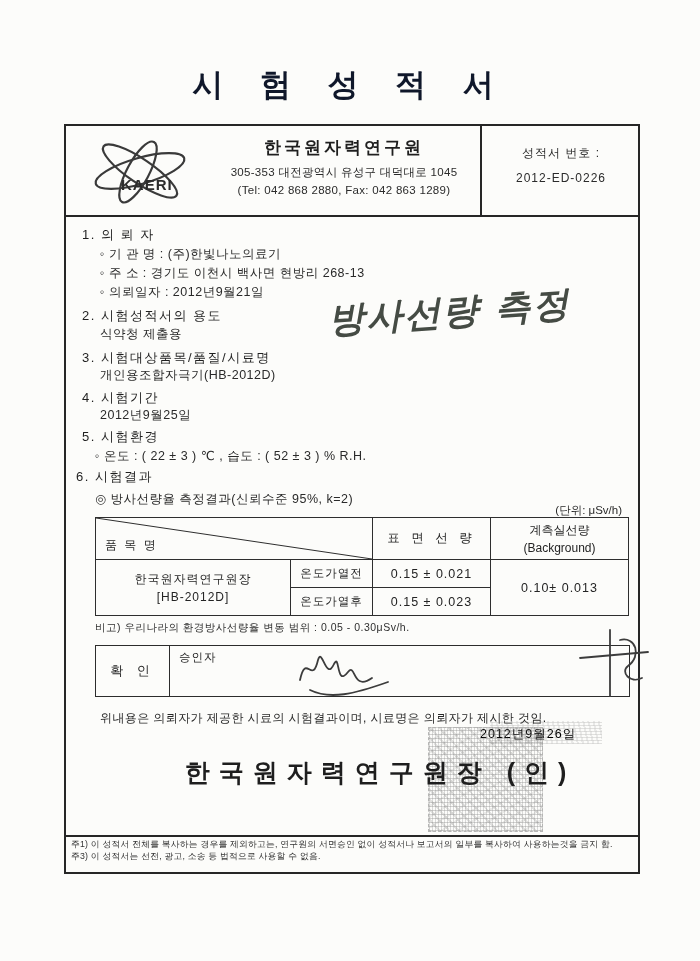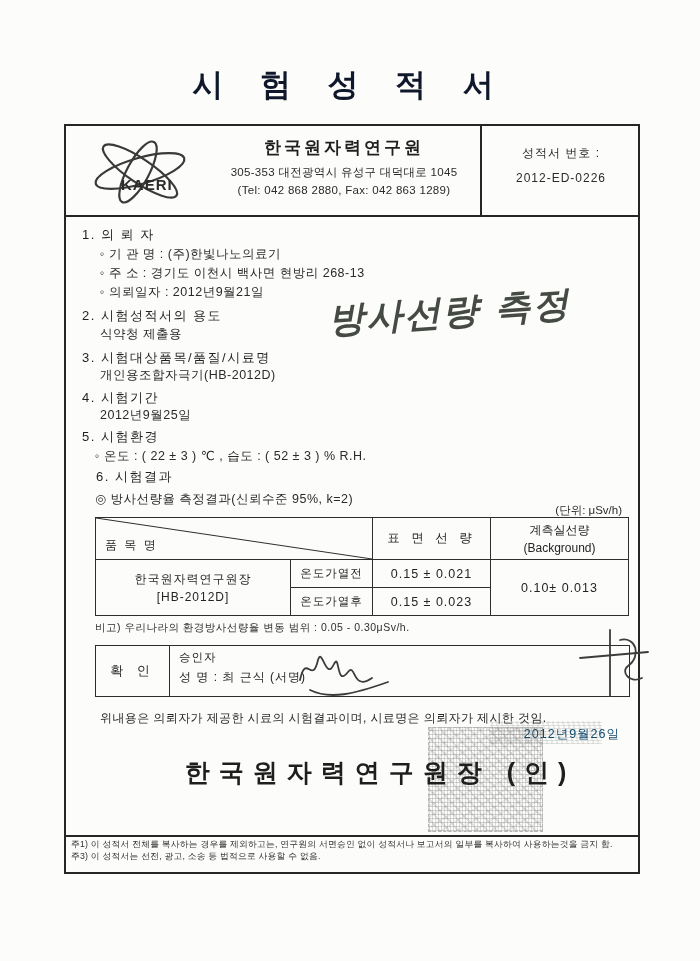--- a/index.html
+++ b/index.html
@@ -39,21 +39,21 @@
   .val{font-size:12.5px;letter-spacing:1px;}
   .item-name{font-size:12px;line-height:1.5;letter-spacing:1px;}
   .tbl-note{font-size:10.5px;letter-spacing:0.5px;color:#2e2e2e;}
   .sign-box{display:flex;border:1.5px solid #2c2c2c;}
   .sign-cell{border-right:1.5px solid #2c2c2c;box-sizing:border-box;}
   .sign-cell:last-child{border-right:none;}
   .sign-confirm{display:flex;align-items:center;justify-content:center;font-size:13px;letter-spacing:5px;}
   .sign-role{font-size:11.5px;letter-spacing:1px;padding:4px 0 2px 9px;}
   .sign-name{font-size:12px;letter-spacing:1px;padding:2px 0 0 9px;}
   .statement{font-size:12px;letter-spacing:0.4px;color:#272727;}
-  .date-line{font-size:12.5px;letter-spacing:1px;text-align:right;color:#0c4a6e;}
+  .date-line{font-size:12.5px;letter-spacing:1px;text-align:left;color:#000000;}
   .issuer{font-size:25px;font-weight:bold;letter-spacing:9px;text-align:center;color:#1e1e1e;white-space:nowrap;}
   .seal{
     border:1px dashed #8a8a8a;opacity:0.62;
     background-image:
       repeating-linear-gradient(0deg, rgba(70,70,70,.38) 0 1px, transparent 1px 4px),
       repeating-linear-gradient(90deg, rgba(70,70,70,.30) 0 1px, transparent 1px 3px),
       repeating-linear-gradient(47deg, rgba(100,100,100,.28) 0 2px, transparent 2px 7px),
       repeating-linear-gradient(-33deg, rgba(120,120,120,.22) 0 2px, transparent 2px 9px);
   }
   .smudge{
@@ -107,21 +107,21 @@
 
 <div class="abs sec-title" style="left:82px;top:349px;">3. 시험대상품목/품질/시료명</div>
 <div class="abs sec-item" style="left:100px;top:367px;">개인용조합자극기(HB-2012D)</div>
 
 <div class="abs sec-title" style="left:82px;top:389px;">4. 시험기간</div>
 <div class="abs sec-item" style="left:100px;top:407px;">2012년9월25일</div>
 
 <div class="abs sec-title" style="left:82px;top:428px;">5. 시험환경</div>
 <div class="abs sec-item" style="left:95px;top:448px;">◦ 온도 : ( 22 ± 3 ) ℃ ,    습도 : ( 52 ± 3 ) % R.H.</div>
 
-<div class="abs sec-title" style="left:96px;top:468px;text-align:right;">6. 시험결과</div>
+<div class="abs sec-title" style="left:76px;top:468px;text-align:right;">6. 시험결과</div>
 <div class="abs sec-item" style="left:95px;top:491px;">◎ 방사선량율 측정결과(신뢰수준 95%, k=2)</div>
 <div class="abs unit-note" style="left:480px;top:503px;width:142px;">(단위: μSv/h)</div>
 
 <table class="results abs" style="left:95px;top:517px;width:533px;">
   <colgroup>
       <col style="width:195px">
       <col style="width:82px">
       <col style="width:118px">
       <col style="width:138px">
     </colgroup>
@@ -154,21 +154,20 @@
   </tr>
 </tbody>
   </table>
 
 <div class="abs tbl-note" style="left:95px;top:621px;">비고) 우리나라의 환경방사선량율 변동 범위 : 0.05 - 0.30μSv/h.</div>
 
 <div class="abs sign-box" style="left:95px;top:645px;width:533px;height:50px;">
   <div class="sign-cell sign-confirm" style="width:74px;">확   인</div>
   <div class="sign-cell" style="flex:1;">
     <div class="sign-role">승인자</div>
-    <div class="sign-name">성 명 :    최 근식 (서명)</div>
   </div>
 </div>
 
 <svg class="abs sig" style="left:292px;top:640px;" width="100" height="62" viewBox="0 0 100 62">
   <path d="M8 40 C14 12, 20 46, 26 20 C30 6, 34 42, 42 24 C48 12, 44 48, 56 32 C64 22, 60 52, 80 38"></path>
   <path d="M18 50 C38 60, 62 54, 96 42"></path>
 </svg>
 <svg class="abs sig" style="left:568px;top:626px;" width="90" height="78" viewBox="0 0 90 78">
   <path d="M42 4 L42 70"></path>
   <path d="M12 32 L80 26"></path>

